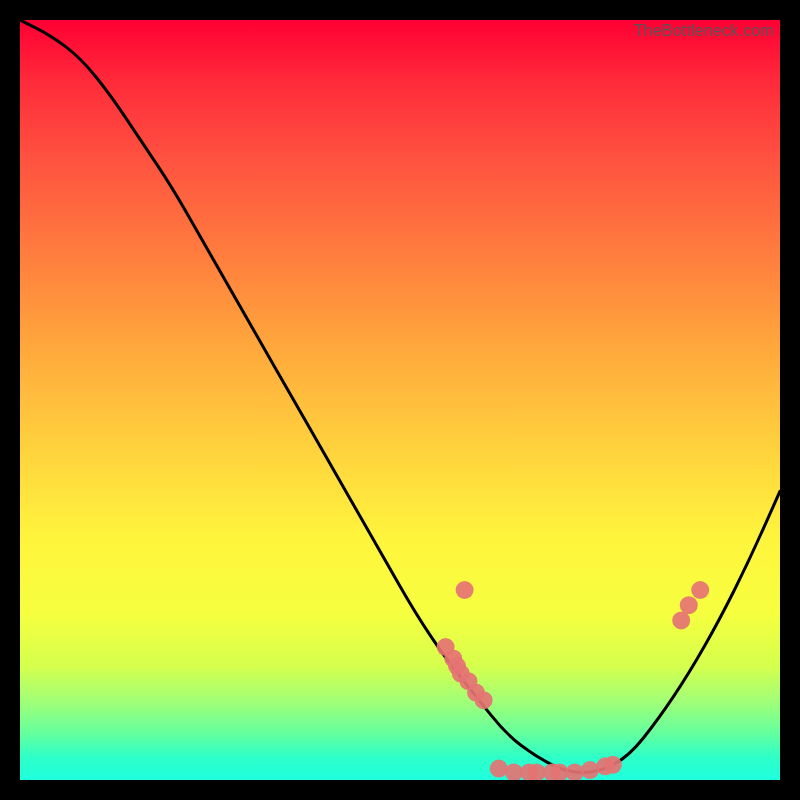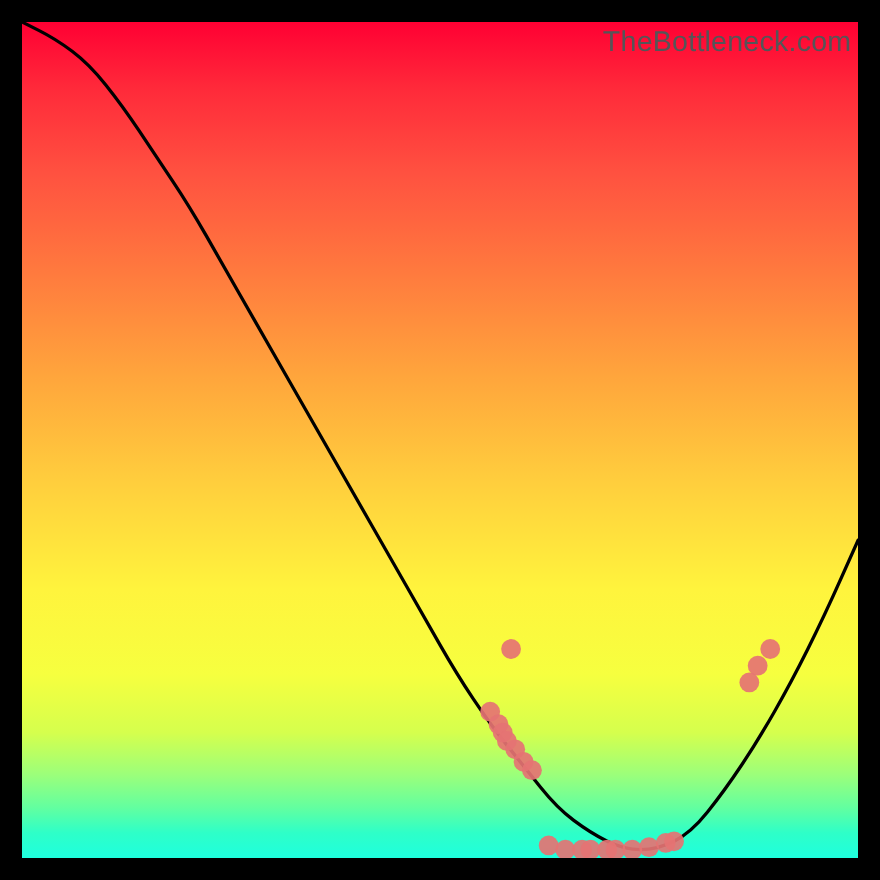--- a/index.html
+++ b/index.html
@@ -54,21 +54,21 @@
     left: 0;
     top: 0;
     width: 760px;
     height: 760px;
   }
   .watermark {
     position: absolute;
     top: 2px;
     right: 6px;
     color: #555558;
-    font-size: 26px;
+    font-size: 16px;
     font-weight: 500;
     letter-spacing: 0.2px;
   }
 </style>
 </head>
 <body>
 
 <div class="frame">
 
   <div class="plot-area">

